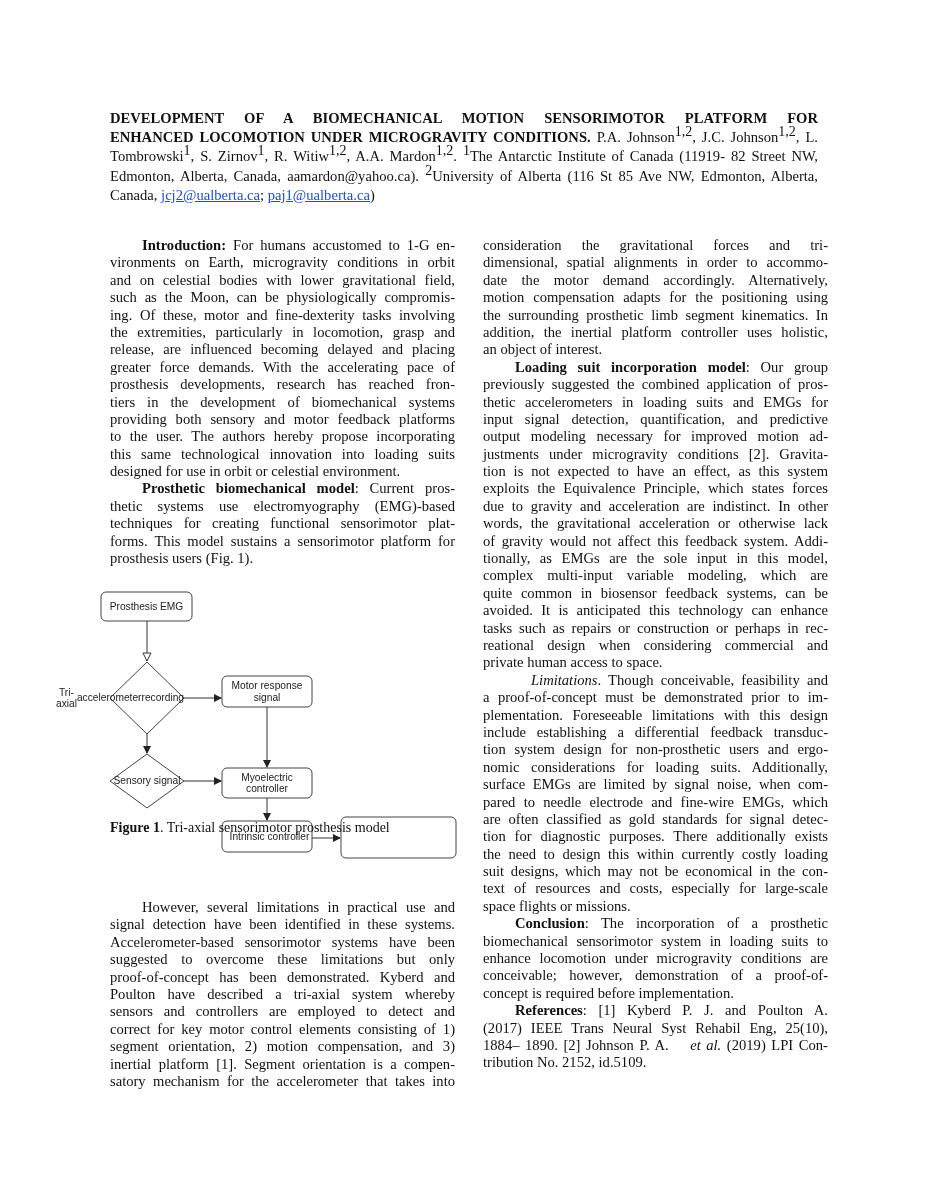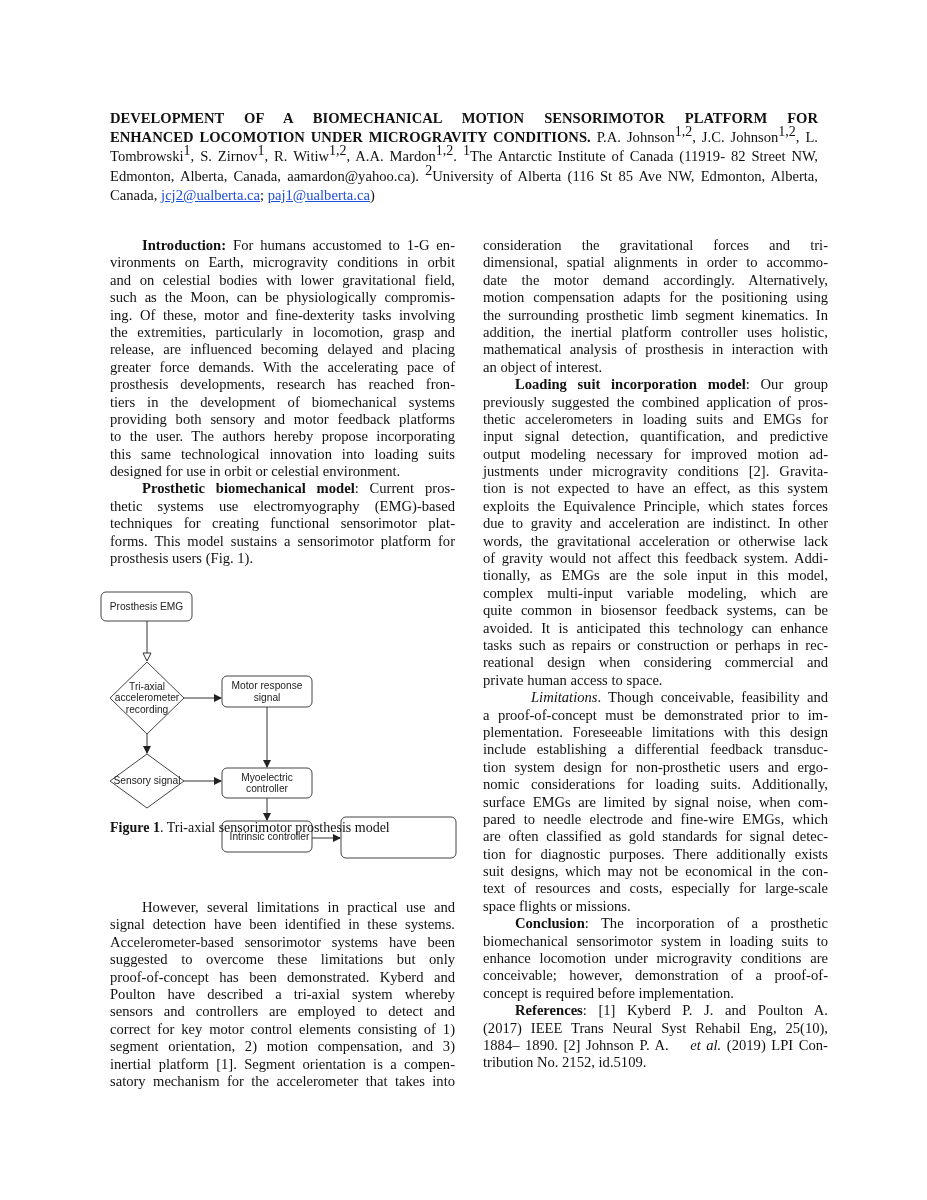--- a/index.html
+++ b/index.html
@@ -117,21 +117,21 @@
       <line x1="47" y1="33" x2="47" y2="73" marker-end="url(#arrOpen)"></line>
       <line x1="84" y1="110" x2="121" y2="110" marker-end="url(#arr)"></line>
       <line x1="47" y1="146" x2="47" y2="165" marker-end="url(#arr)"></line>
       <line x1="84" y1="193" x2="121" y2="193" marker-end="url(#arr)"></line>
       <line x1="167" y1="119" x2="167" y2="179" marker-end="url(#arr)"></line>
       <line x1="167" y1="210" x2="167" y2="232" marker-end="url(#arr)"></line>
       <line x1="212" y1="250" x2="240" y2="250" marker-end="url(#arr)"></line>
     </g>
   </svg>
   <div class="node-label" style="left:1px;top:4px;width:91px;height:29px;">Prosthesis EMG</div>
-  <div class="node-label" style="left:10px;top:92px;width:74px;height:36px;flex-direction:column;">
+  <div class="node-label" style="left:10px;top:92px;width:74px;height:36px;flex-direction:row;justify-content:flex-end;">
     <span>Tri-axial</span>
       <span>accelerometer</span>
       <span>recording</span>
   </div>
   <div class="node-label" style="left:122px;top:88px;width:90px;height:31px;flex-direction:column;">
     <span>Motor response</span>
       <span>signal</span>
   </div>
   <div class="node-label" style="left:10px;top:182px;width:74px;height:22px;">Sensory signal</div>
   <div class="node-label" style="left:122px;top:180px;width:90px;height:30px;">Myoelectric controller</div>
@@ -156,21 +156,20 @@
 </div>
 
 <div class="col right" style="top:237px;">
   <div>
     <span class="line">consideration the gravitational forces and tri-</span>
     <span class="line">dimensional, spatial alignments in order to accommo-</span>
     <span class="line">date the motor demand accordingly. Alternatively,</span>
     <span class="line">motion compensation adapts for the positioning using</span>
     <span class="line">the surrounding prosthetic limb segment kinematics. In</span>
     <span class="line">addition, the inertial platform controller uses holistic,</span>
-    <span class="line">mathematical analysis of prosthesis in interaction with</span>
     <span class="line end">an object of interest.</span>
   </div>
   <div>
     <span class="line indent"><span class="b">Loading suit incorporation model</span><span>: Our group</span></span>
     <span class="line">previously suggested the combined application of pros-</span>
     <span class="line">thetic accelerometers in loading suits and EMGs for</span>
     <span class="line">input signal detection, quantification, and predictive</span>
     <span class="line">output modeling necessary for improved motion ad-</span>
     <span class="line">justments under microgravity conditions [2]. Gravita-</span>
     <span class="line">tion is not expected to have an effect, as this system</span>
@@ -190,20 +189,21 @@
     <span class="line indent"><span class="i">Limitations</span><span>. Though conceivable, feasibility and</span></span>
     <span class="line">a proof-of-concept must be demonstrated prior to im-</span>
     <span class="line">plementation. Foreseeable limitations with this design</span>
     <span class="line">include establishing a differential feedback transduc-</span>
     <span class="line">tion system design for non-prosthetic users and ergo-</span>
     <span class="line">nomic considerations for loading suits. Additionally,</span>
     <span class="line">surface EMGs are limited by signal noise, when com-</span>
     <span class="line">pared to needle electrode and fine-wire EMGs, which</span>
     <span class="line">are often classified as gold standards for signal detec-</span>
     <span class="line">tion for diagnostic purposes. There additionally exists</span>
+    <span class="line">the need to design this within currently costly loading</span>
     <span class="line">suit designs, which may not be economical in the con-</span>
     <span class="line">text of resources and costs, especially for large-scale</span>
     <span class="line end">space flights or missions.</span>
   </div>
   <div>
     <span class="line indent"><span class="b">Conclusion</span><span>: The incorporation of a prosthetic</span></span>
     <span class="line">biomechanical sensorimotor system in loading suits to</span>
     <span class="line">enhance locomotion under microgravity conditions are</span>
     <span class="line">conceivable; however, demonstration of a proof-of-</span>
     <span class="line end">concept is required before implementation.</span>

